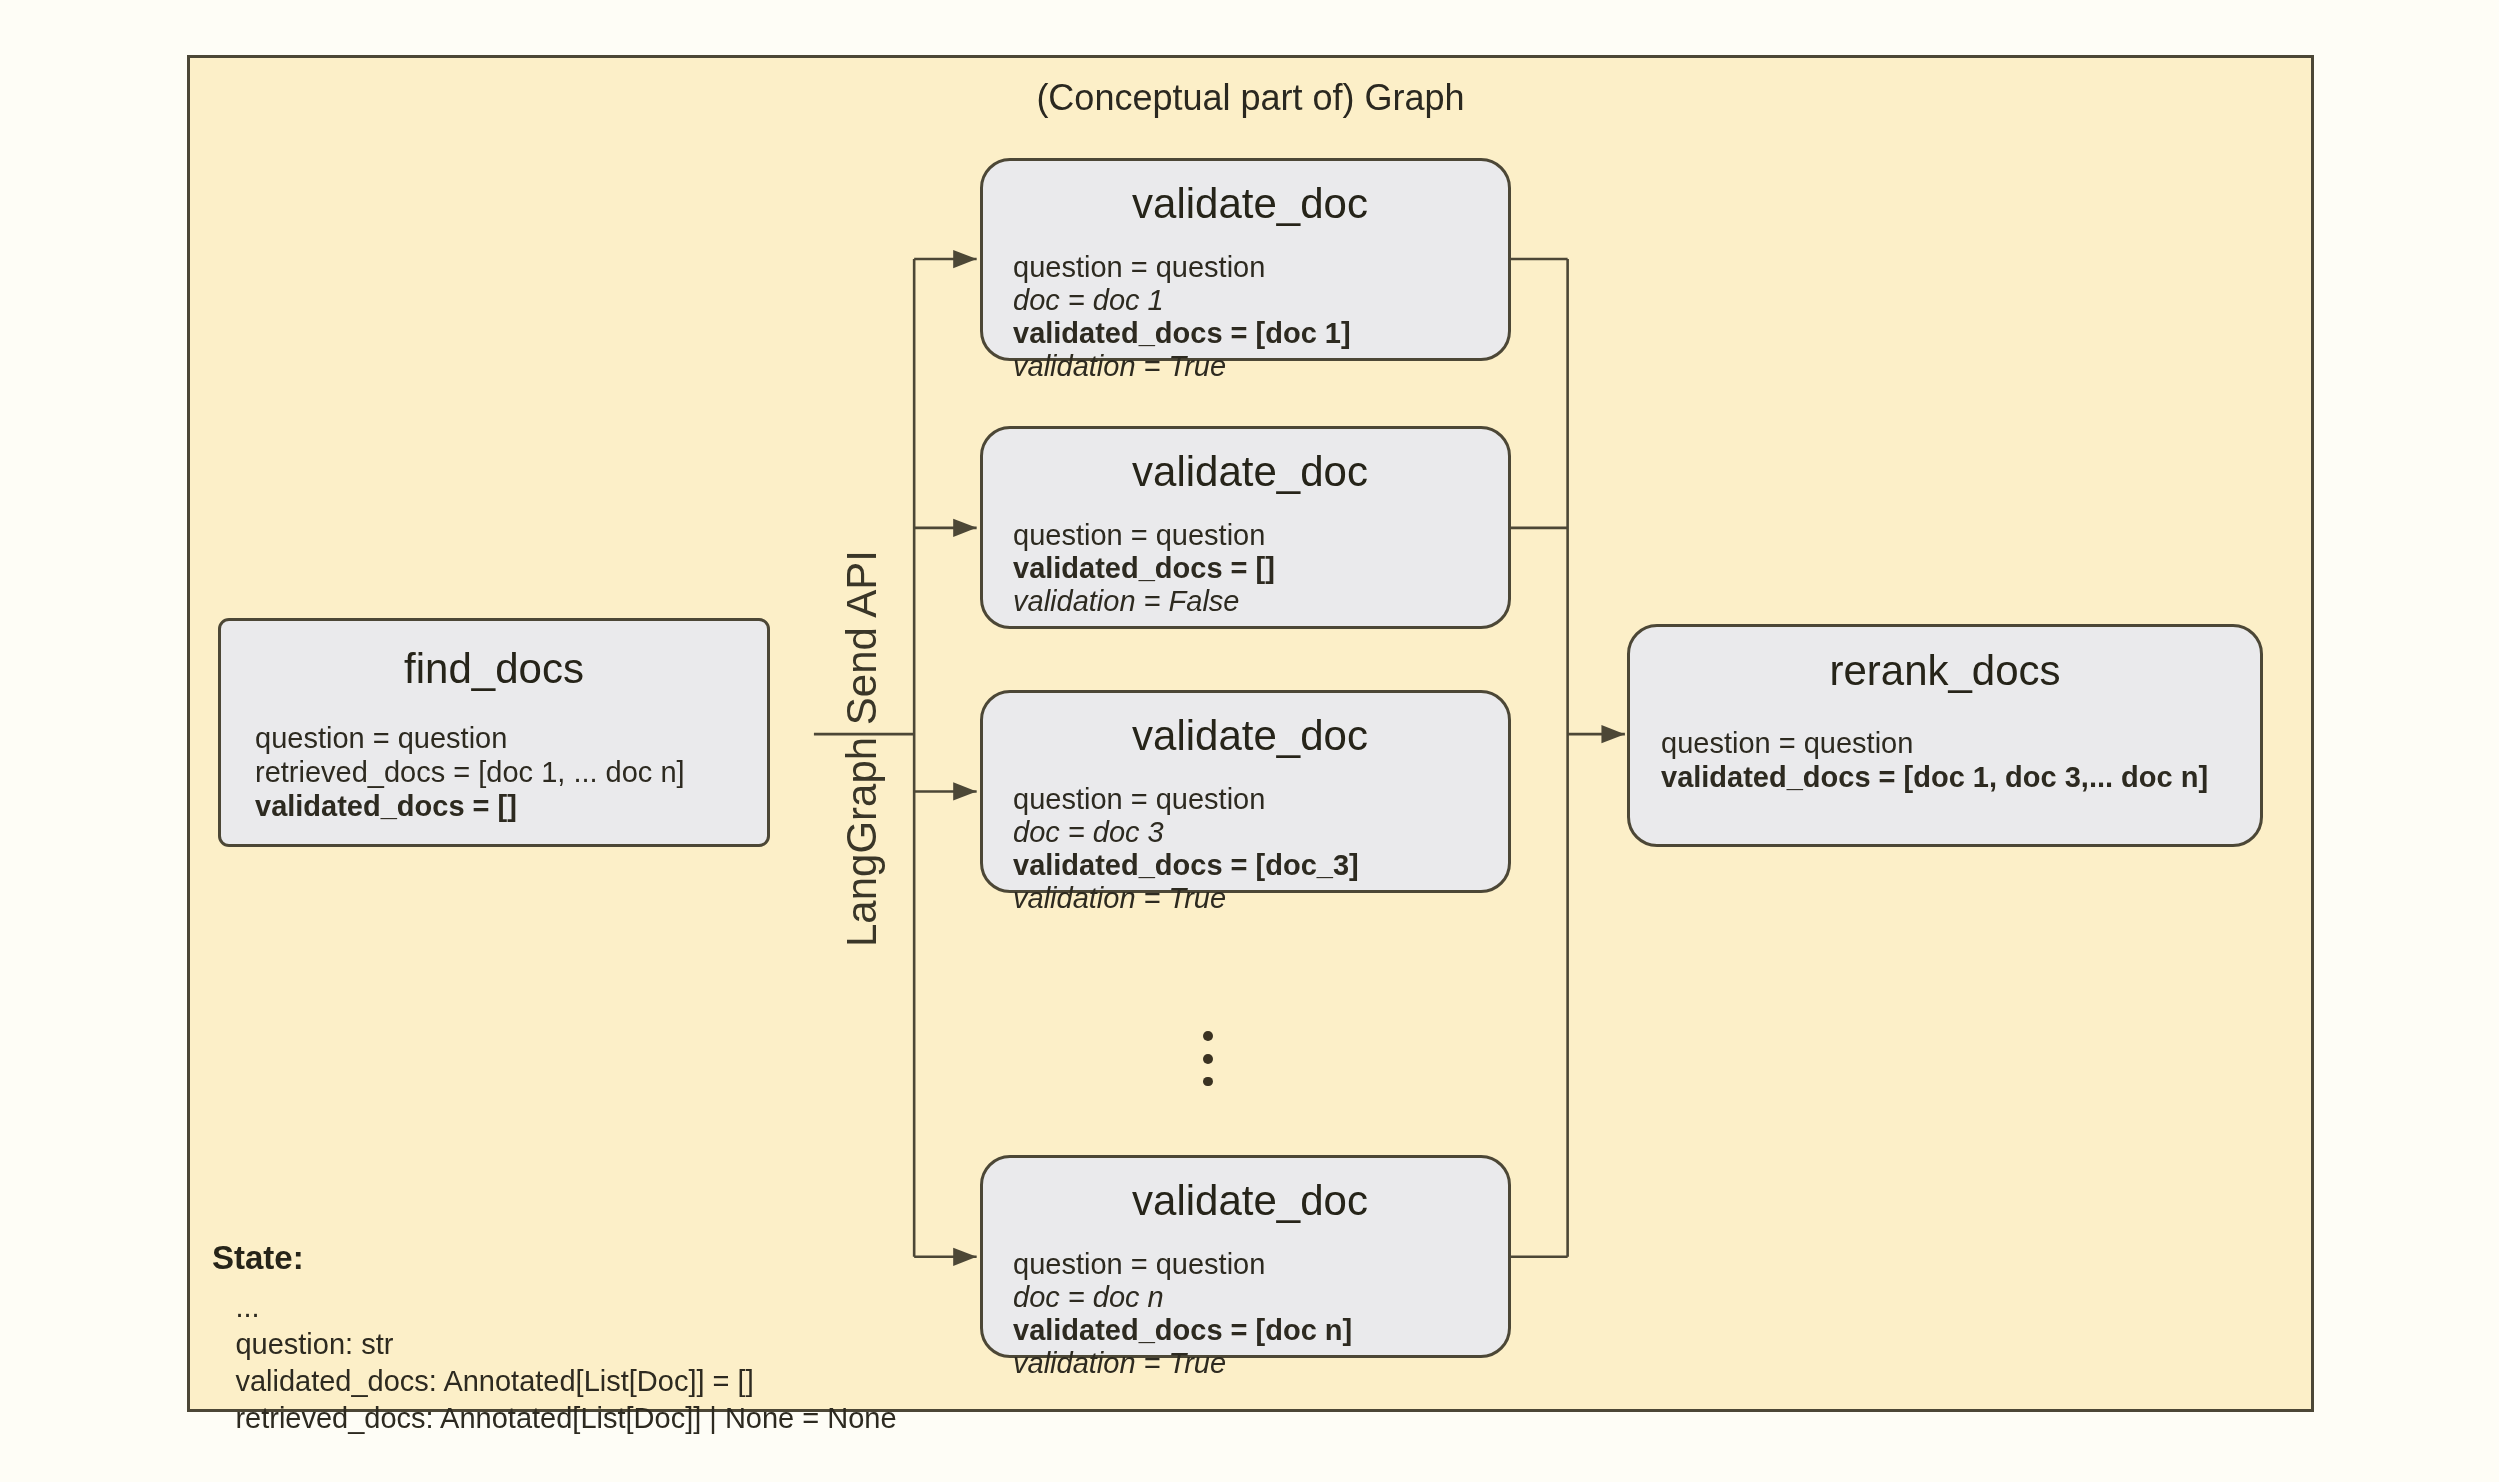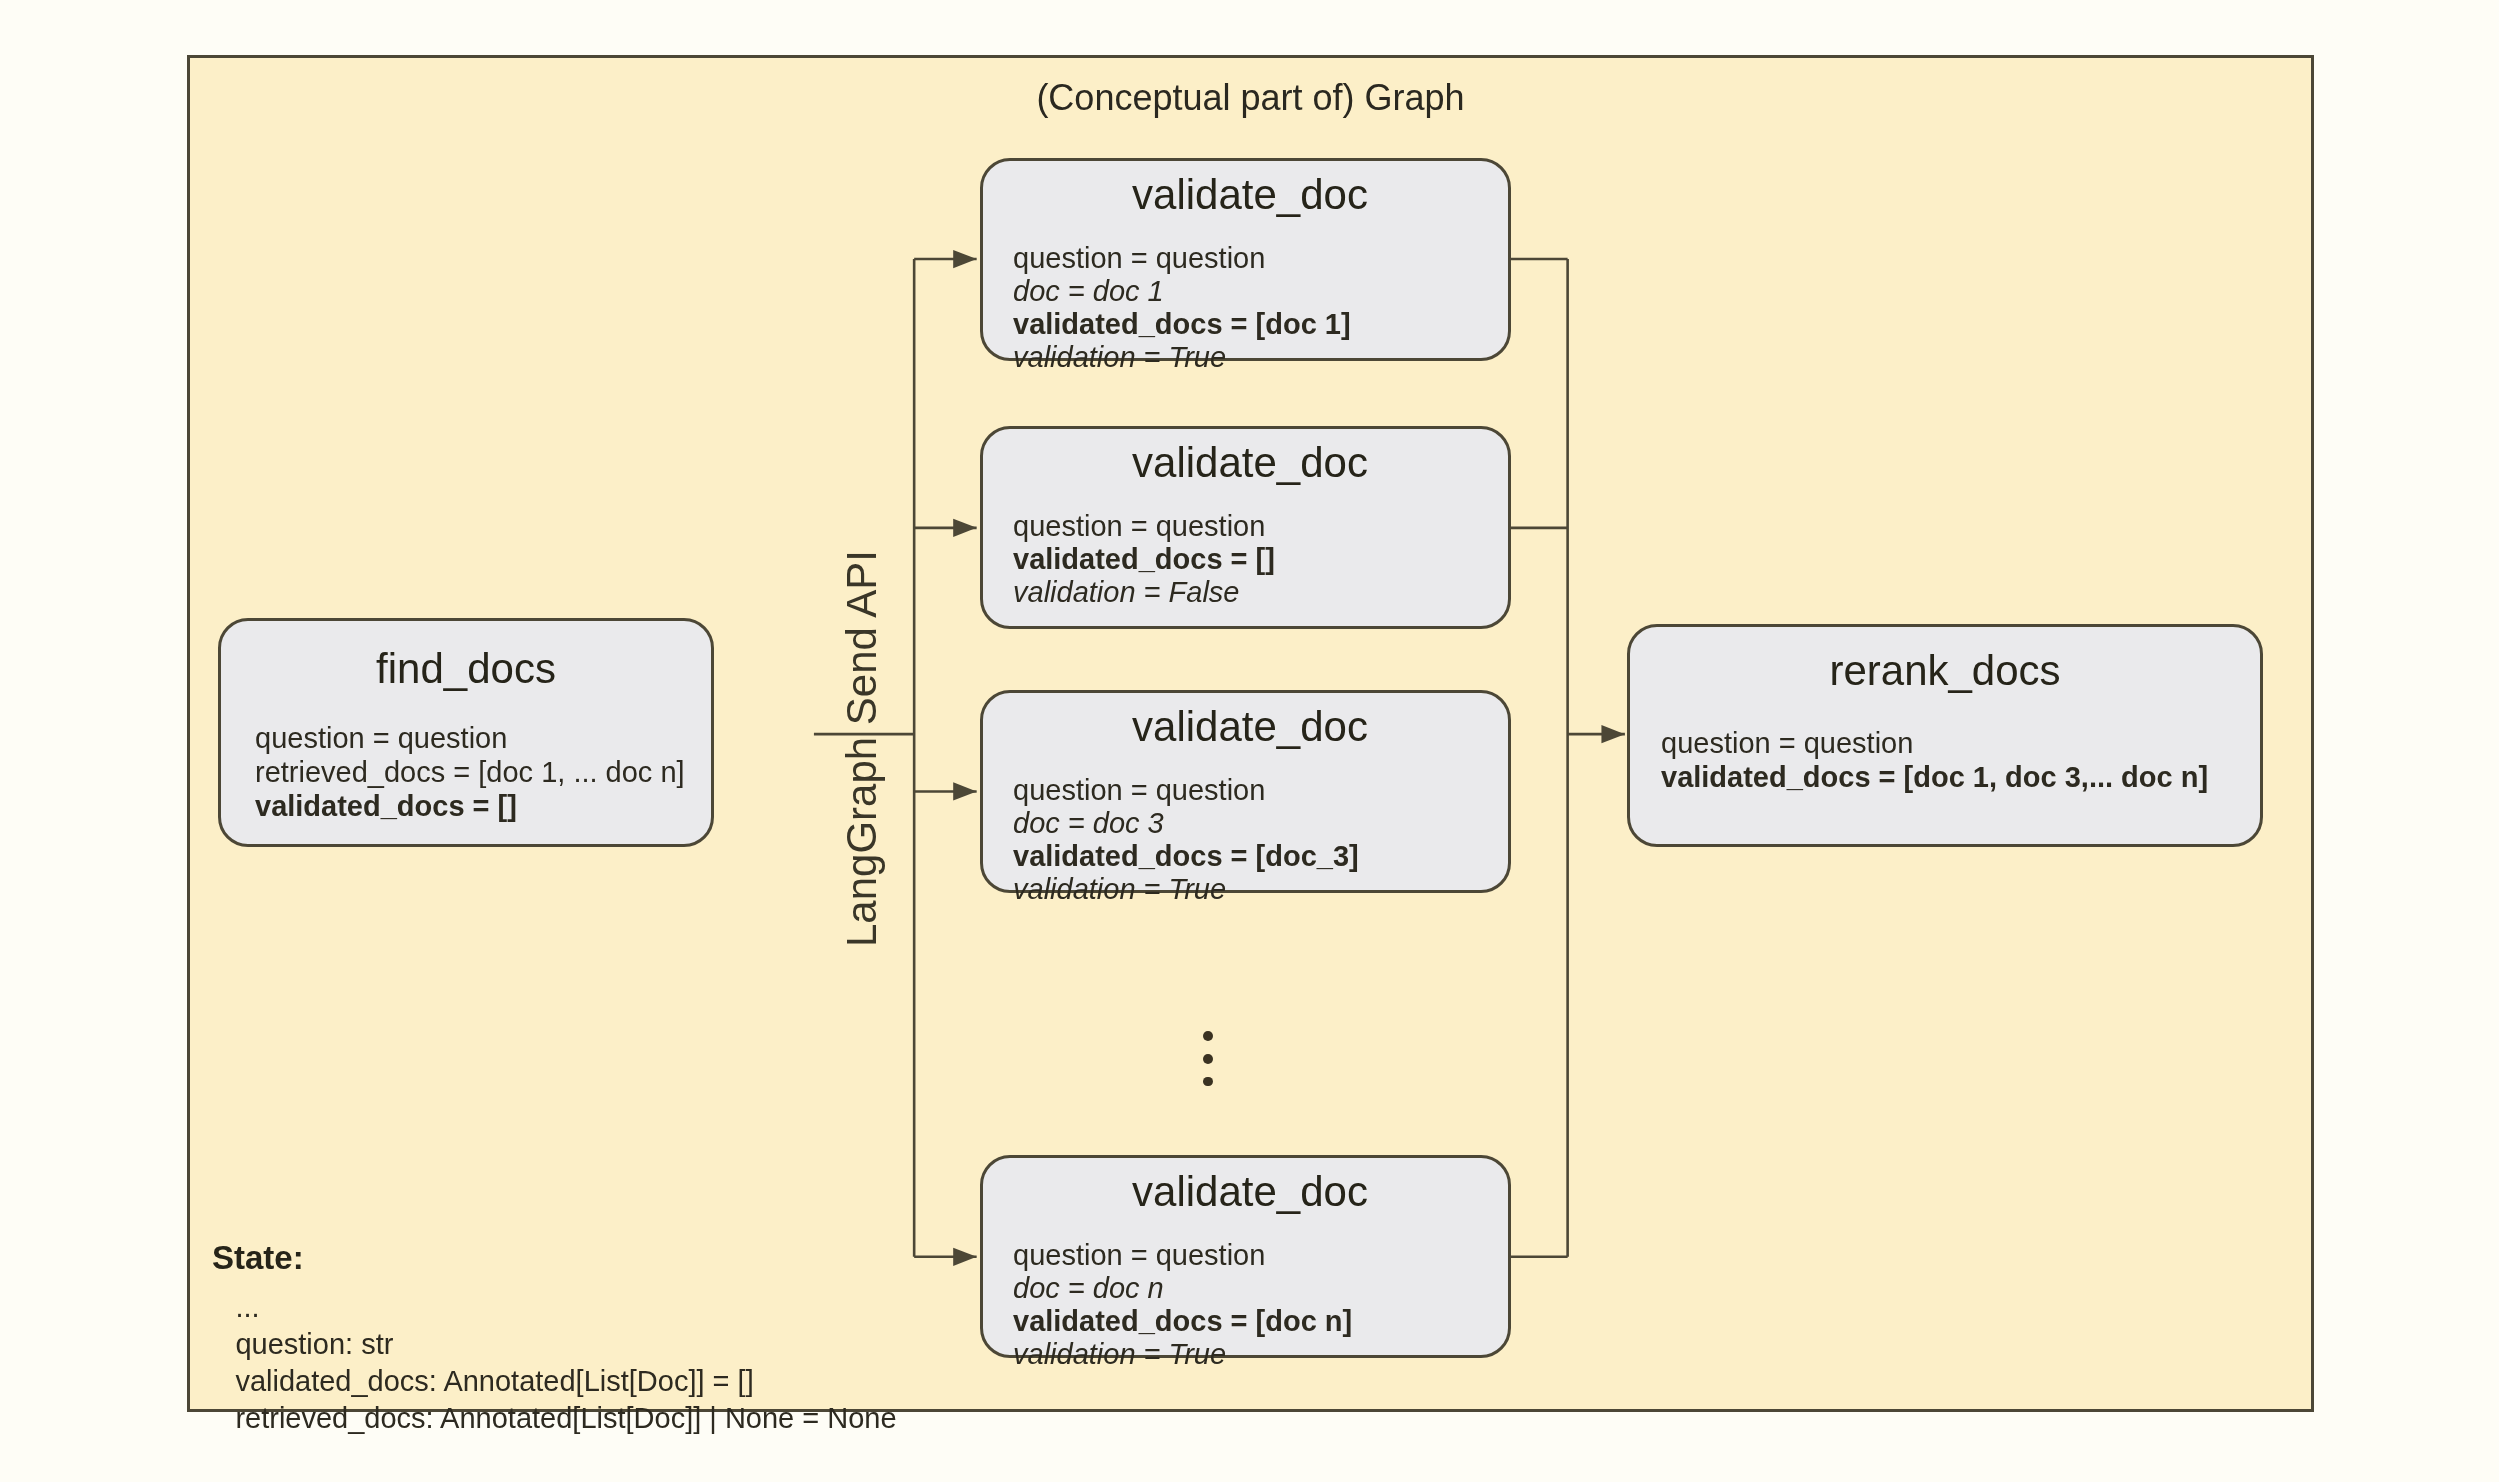--- a/index.html
+++ b/index.html
@@ -21,27 +21,27 @@
   .node{
     position:absolute;box-sizing:border-box;
     background:#eaeaec;border:3.3px solid #4c4736;border-radius:30px;
   }
   .node-title{font-size:42px;line-height:1.0;text-align:center;color:#262419;}
   .node-body{font-size:29px;color:#2d2a20;}
   .bline{white-space:nowrap;}
   .bold{font-weight:bold;}
   .italic{font-style:italic;}
 
-  .node.find{left:218px;top:618px;width:496px;height:229px;}
+  .node.find{left:218px;top:618px;width:552px;height:229px;border-radius:11px;}
   .node.find .node-title{padding-top:27px;}
   .node.find .node-body{margin:31px 0 0 34px;line-height:34px;}
 
   .node.validate{left:980px;width:531px;height:203px;}
   .node.v1{top:158px;} .node.v2{top:426px;} .node.v3{top:690px;} .node.v4{top:1155px;}
-  .node.validate .node-title{padding-top:13px;margin-left:9px;}
+  .node.validate .node-title{padding-top:22px;margin-left:9px;}
   .node.validate .node-body{margin:26px 0 0 30px;line-height:33px;}
 
   .node.rerank{left:1627px;top:624px;width:636px;height:223px;}
   .node.rerank .node-title{padding-top:23.4px;}
   .node.rerank .node-body{margin:34px 0 0 31px;line-height:34px;}
 
   .send-api-label{
     position:absolute;left:607px;top:719px;width:521px;height:59px;
     transform:rotate(-90deg);transform-origin:50% 50%;
     text-align:center;font-size:42px;color:#3a3628;white-space:nowrap;

